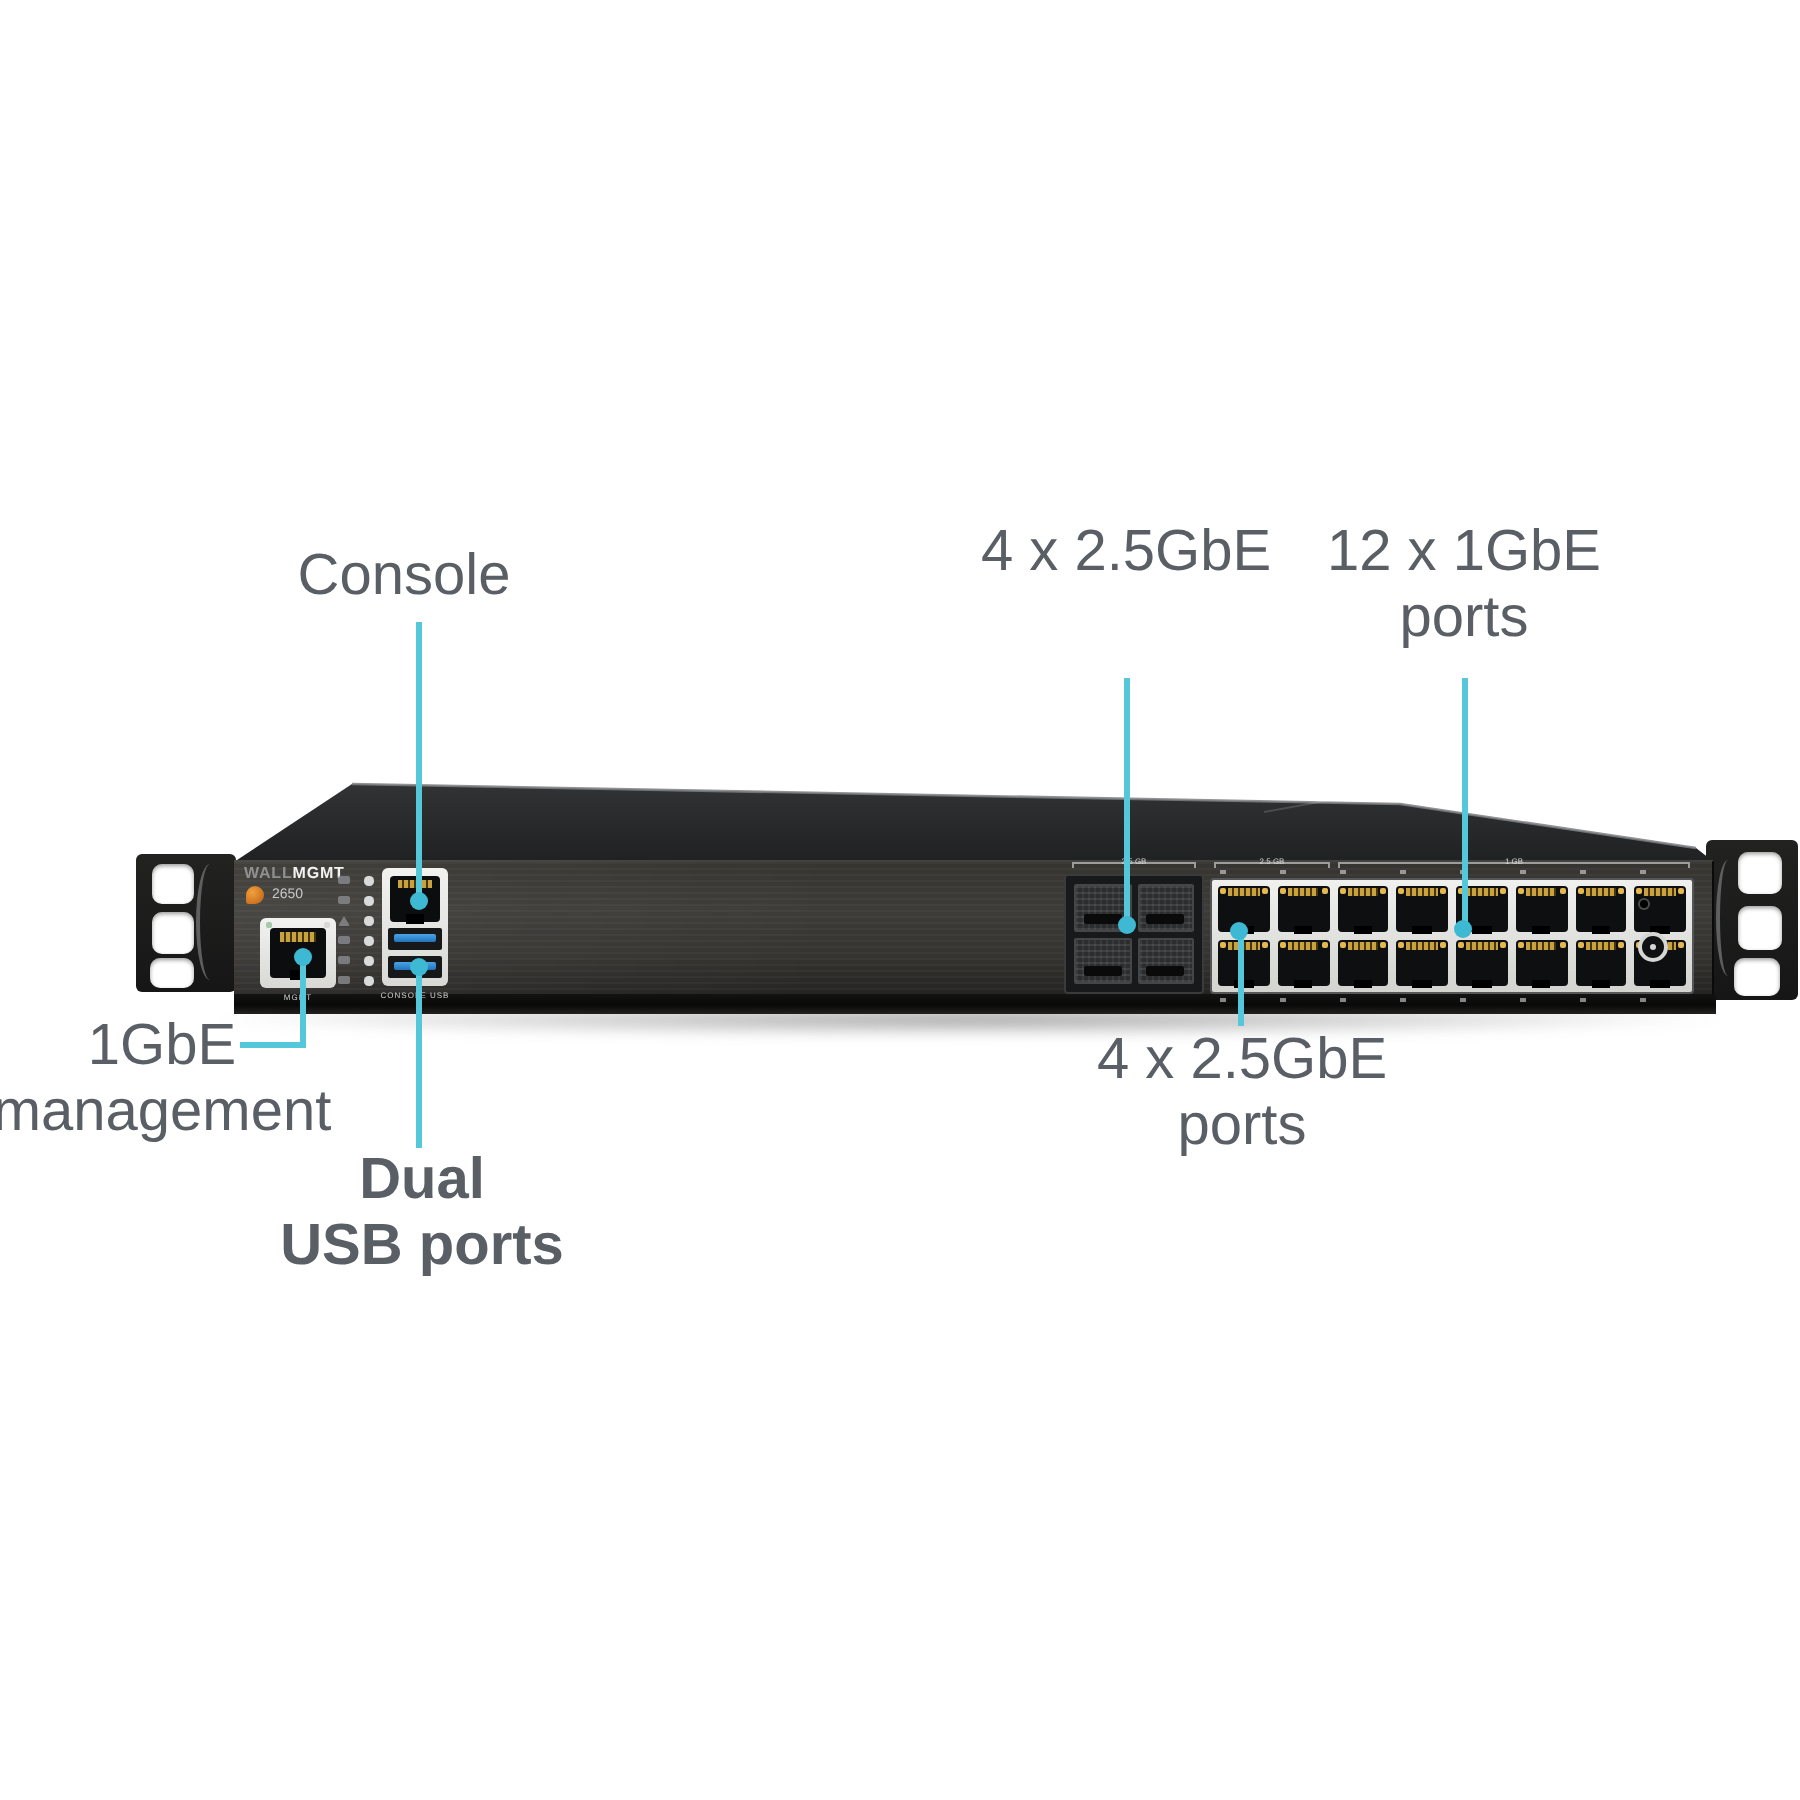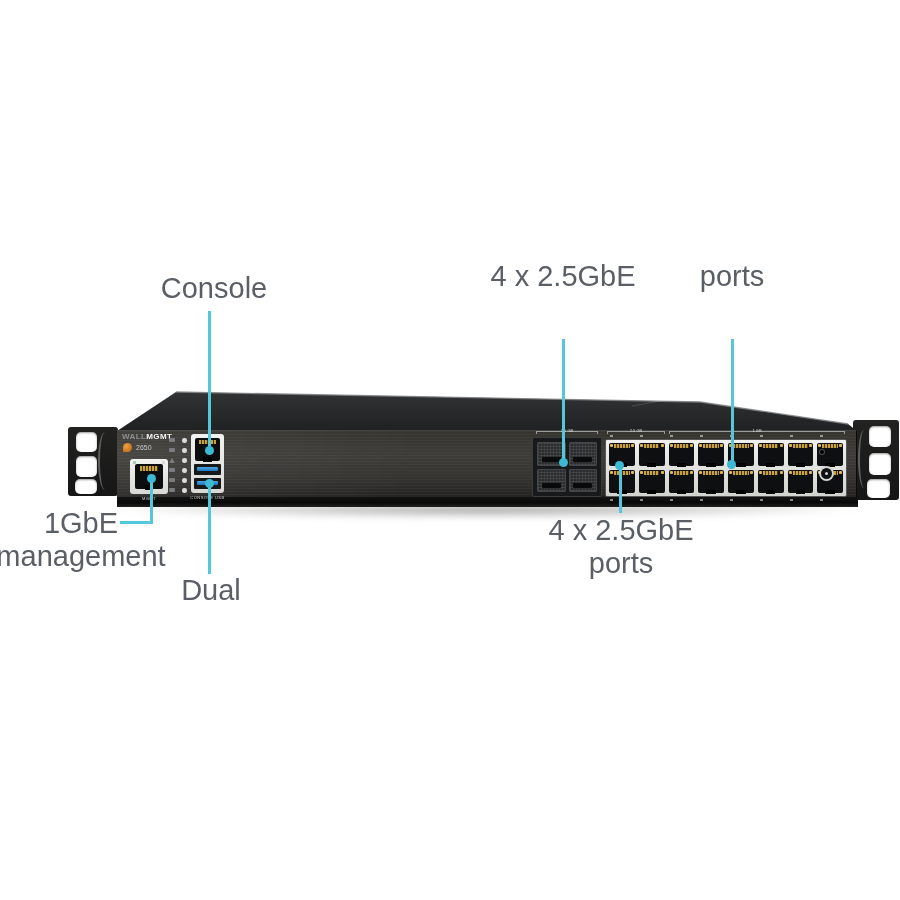--- a/index.html
+++ b/index.html
@@ -333,32 +333,34 @@
   <div class="leader h" style="left:120px;top:521px;width:32px;"></div>
   <div class="leader v" style="left:150px;top:478px;height:46px;"></div>
   <div class="leader-dot" style="left:147px;top:474px;"></div>
 
   <div class="leader v" style="left:208px;top:482px;height:92px;"></div>
   <div class="leader-dot" style="left:205px;top:479px;"></div>
 
   <div class="leader v" style="left:619px;top:466px;height:47px;"></div>
   <div class="leader-dot" style="left:615px;top:461px;"></div>
 
-  <div class="callout" style="left:214px;top:272px;">Console</div>
+  <div class="callout" style="left:202px;top:272px;">Console</div>
   <div class="callout" style="left:563px;top:260px;">
     <div>4 x 2.5GbE</div>
   </div>
   <div class="callout" style="left:732px;top:260px;">
+    <div>12 x 1GbE</div>
     <div>ports</div>
   </div>
   <div class="callout" style="left:81px;top:507px;">
     <div>1GbE</div>
     <div>management</div>
   </div>
-  <div class="callout" style="left:211px;top:574px;">
+  <div class="callout" style="left:211px;top:574px;font-weight:bold;">
     <div>Dual</div>
+    <div>USB ports</div>
   </div>
   <div class="callout" style="left:621px;top:514px;">
     <div>4 x 2.5GbE</div>
     <div>ports</div>
   </div>
 
 </div>
 
 </body></html>

